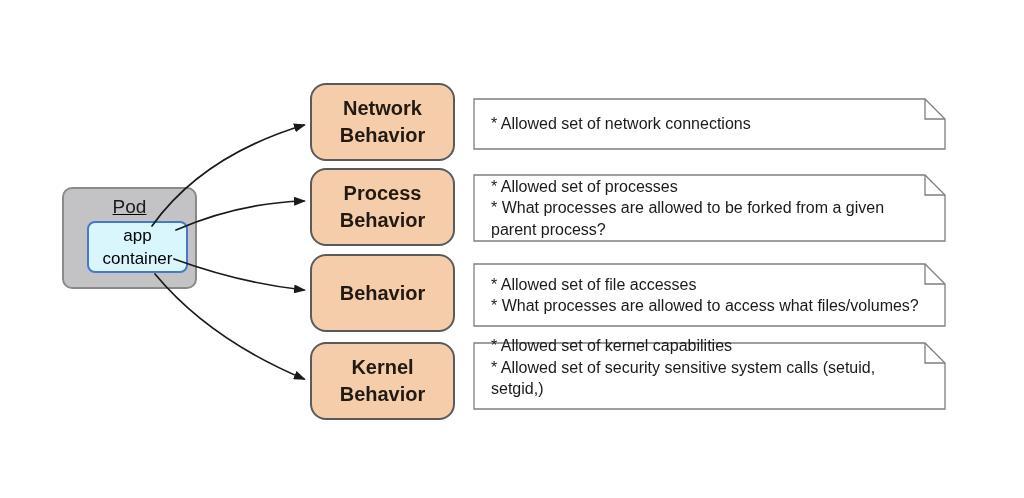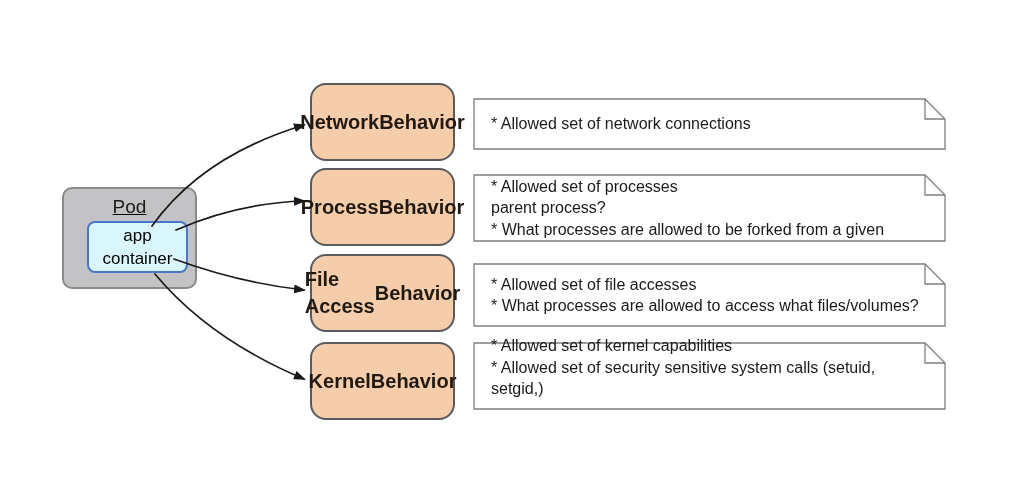--- a/index.html
+++ b/index.html
@@ -22,21 +22,21 @@
     background:var(--container_fill);border:2px solid var(--container_border);
     border-radius:8px;box-sizing:border-box;
     display:flex;flex-direction:column;align-items:center;justify-content:center;
     font-size:17px;line-height:23px;color:#000;
   }
   
   .behavior{
     position:absolute;left:310px;width:145px;height:78px;
     background:var(--behavior_fill);border:2px solid var(--behavior_border);
     border-radius:16px;box-sizing:border-box;
-    display:flex;flex-direction:row;align-items:center;justify-content:center;
+    display:flex;flex-direction:column;align-items:center;justify-content:center;
     font-weight:bold;font-size:20px;line-height:27px;color:#221a12;
   }
   
   .note{
     position:absolute;left:473px;width:473px;box-sizing:border-box;
     display:flex;flex-direction:column;justify-content:center;
     padding-left:18px;padding-right:24px;
   }
   .note-bg{position:absolute;left:0;top:0;z-index:0;}
   .note-line{
@@ -75,21 +75,20 @@
 
   <div class="behavior" style="top:83px">
     <div>Network</div>
     <div>Behavior</div>
   </div>
   <div class="behavior" style="top:168px">
     <div>Process</div>
     <div>Behavior</div>
   </div>
   <div class="behavior" style="top:254px">
-    <div>File Access</div>
     <div>Behavior</div>
   </div>
   <div class="behavior" style="top:342px">
     <div>Kernel</div>
     <div>Behavior</div>
   </div>
 
   <div class="note" style="top:98px;height:52px">
       <svg width="473" height="52" class="note-bg">
         <path d="M1,1 H452 L472,21 V51 H1 Z" fill="#ffffff" stroke="#7f7f7f" stroke-width="1.3" stroke-linejoin="miter"></path>
@@ -97,22 +96,22 @@
       </svg>
     <div class="note-line">* Allowed set of network connections</div>
 
   </div>
   <div class="note" style="top:174px;height:68px">
       <svg width="473" height="68" class="note-bg">
         <path d="M1,1 H452 L472,21 V67 H1 Z" fill="#ffffff" stroke="#7f7f7f" stroke-width="1.3" stroke-linejoin="miter"></path>
         <path d="M452,1 V21 H472" fill="none" stroke="#7f7f7f" stroke-width="1.3" stroke-linejoin="miter"></path>
       </svg>
     <div class="note-line">* Allowed set of processes</div>
+    <div class="note-line">* What processes are allowed to be forked from a given</div>
     <div class="note-line">parent process?</div>
-    <div class="note-line">* What processes are allowed to be forked from a given</div>
   </div>
   <div class="note" style="top:263px;height:64px">
       <svg width="473" height="64" class="note-bg">
         <path d="M1,1 H452 L472,21 V63 H1 Z" fill="#ffffff" stroke="#7f7f7f" stroke-width="1.3" stroke-linejoin="miter"></path>
         <path d="M452,1 V21 H472" fill="none" stroke="#7f7f7f" stroke-width="1.3" stroke-linejoin="miter"></path>
       </svg>
     <div class="note-line">* Allowed set of file accesses</div>
     <div class="note-line">* What processes are allowed to access what files/volumes?</div>
 
   </div>

